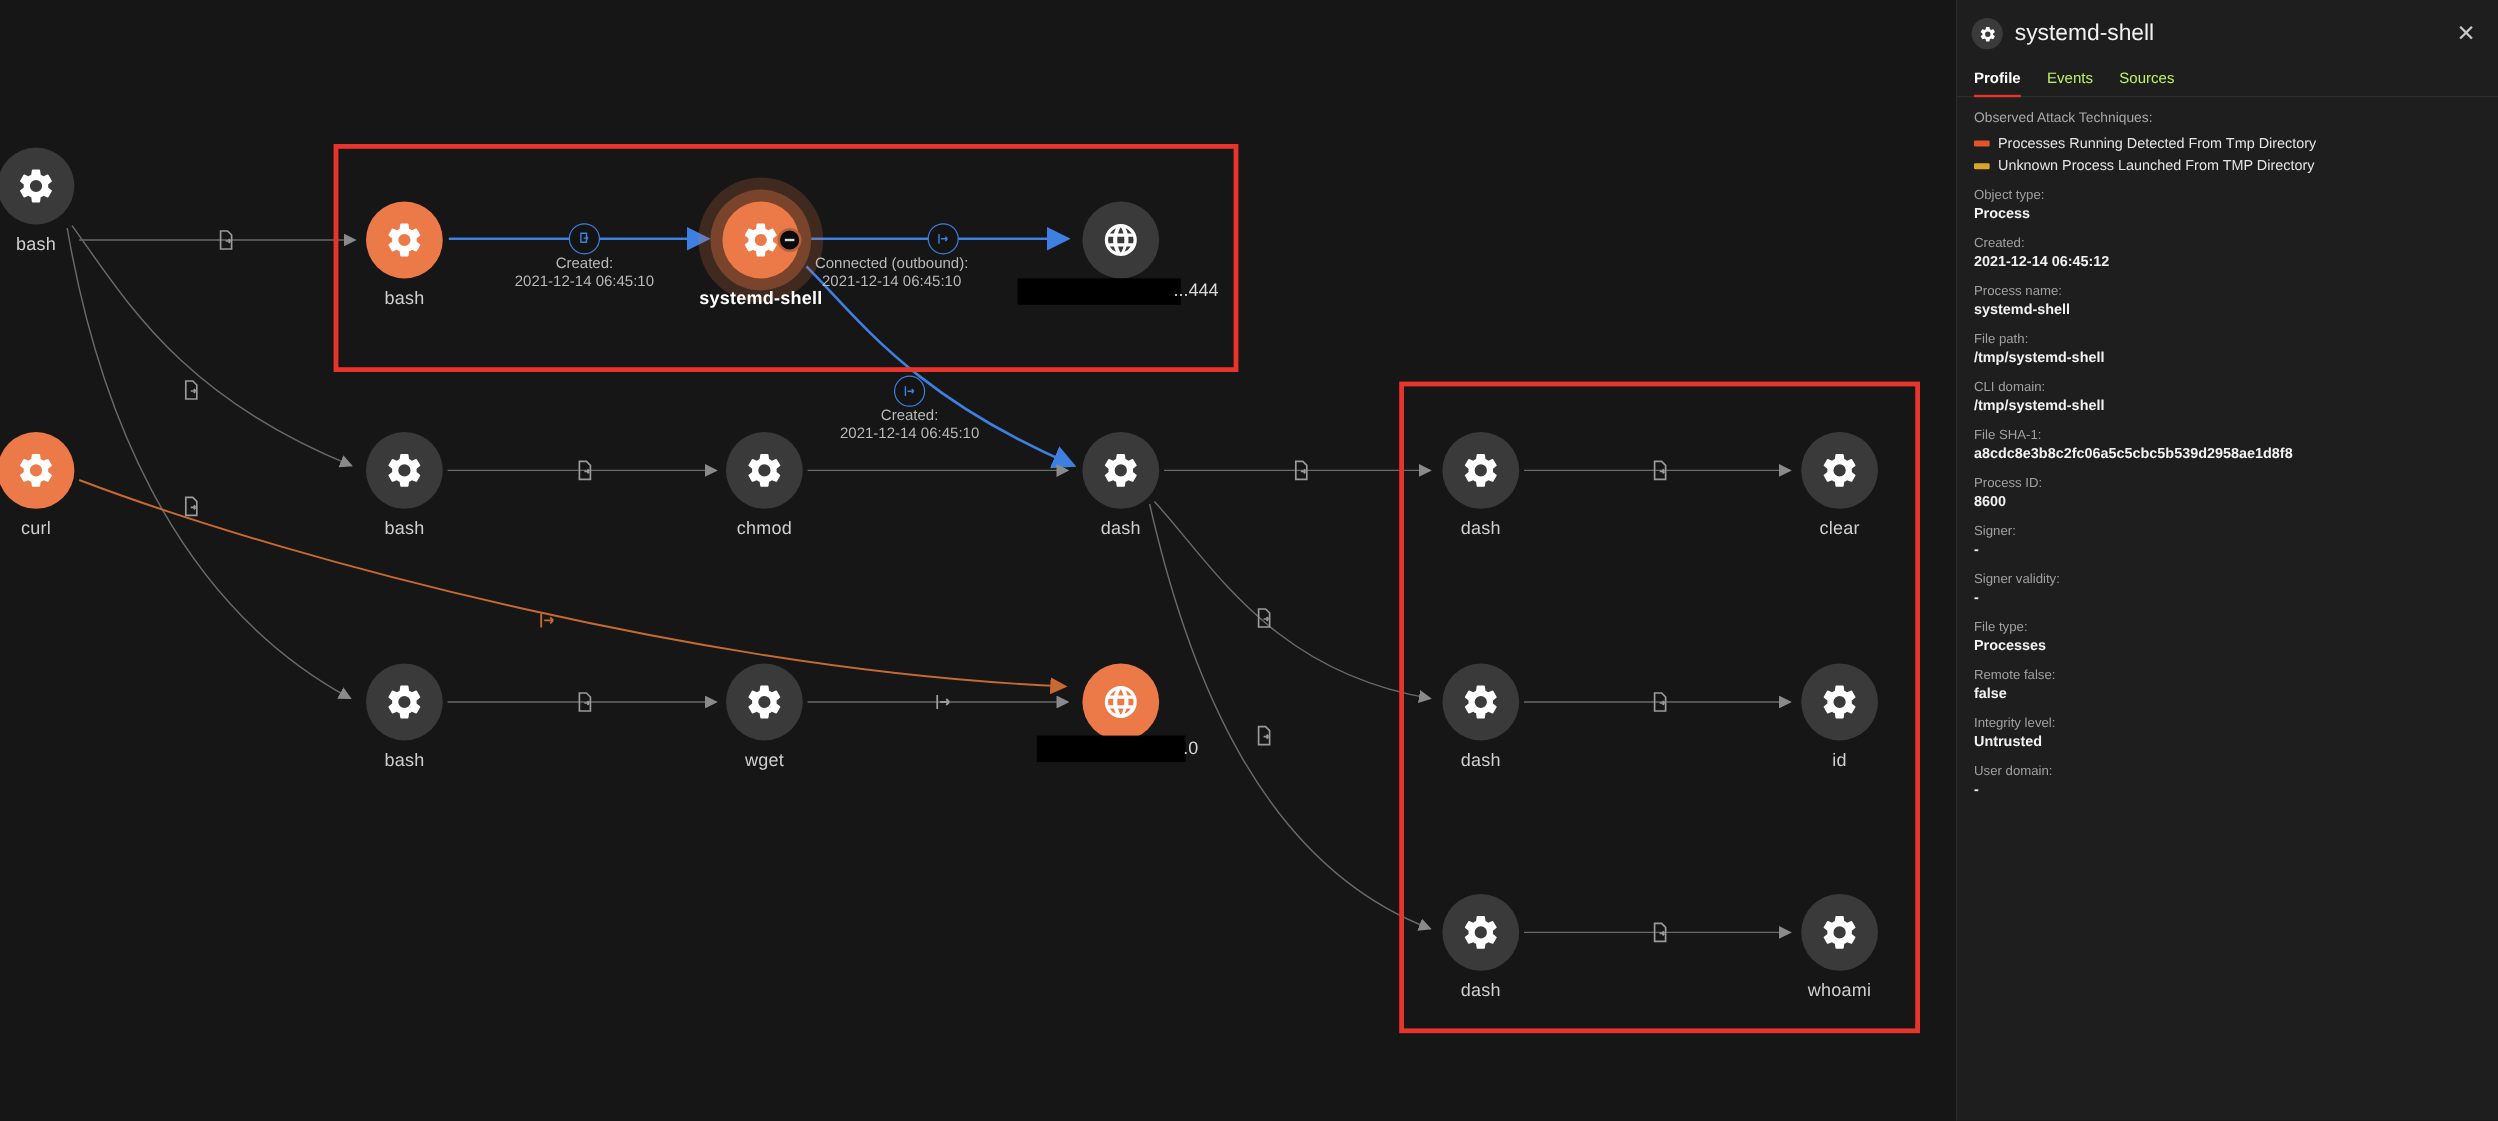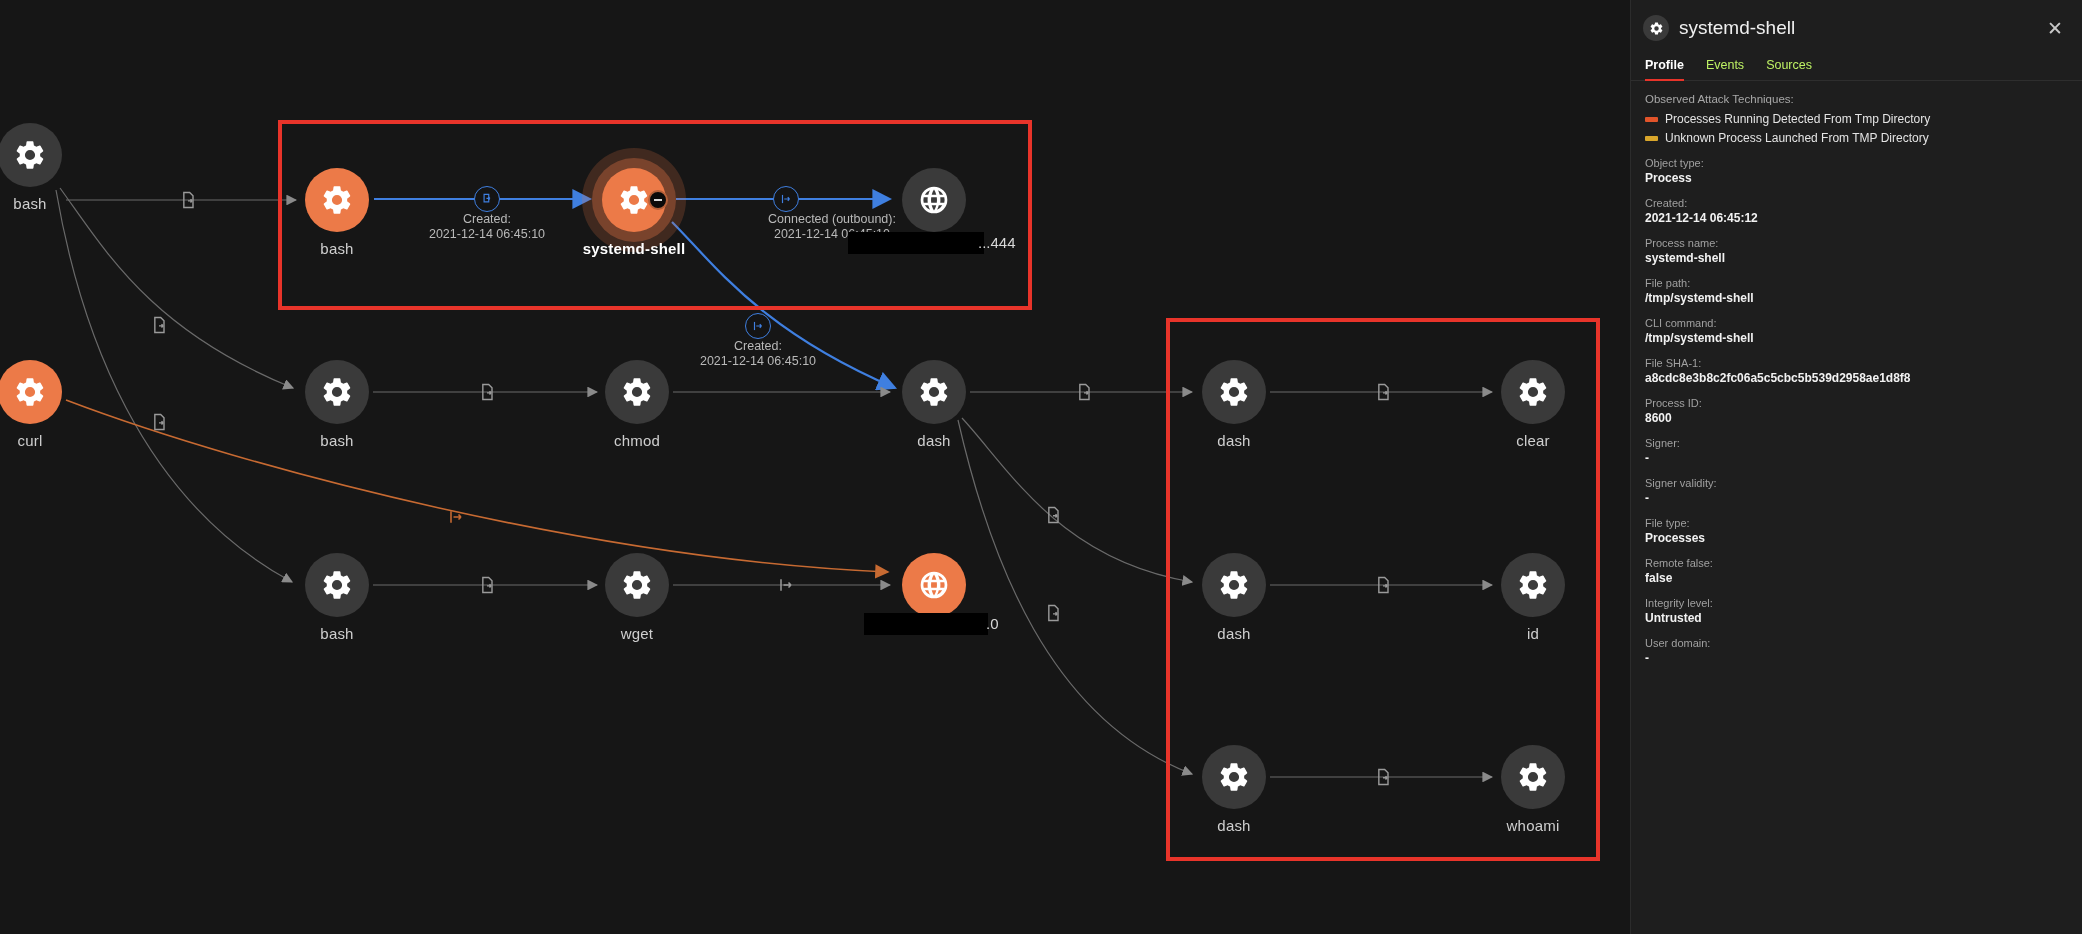--- a/index.html
+++ b/index.html
@@ -331,21 +331,21 @@
             <path d="M12 13h5m0 0l-2-2m2 2l-2 2"></path>
           </svg>
         </div>
       </div>
 
     <div id="edge-labels">
         <div class="edge-label" style="left: 487px; top: 212px;">
           <div>Created:</div>
           <div>2021-12-14 06:45:10</div>
         </div>
-        <div class="edge-label" style="left: 832px; top: 212px;">
+        <div class="edge-label" style="left: 743px; top: 212px;">
           <div>Connected (outbound):</div>
           <div>2021-12-14 06:45:10</div>
         </div>
         <div class="edge-label" style="left: 758px; top: 339px;">
           <div>Created:</div>
           <div>2021-12-14 06:45:10</div>
         </div>
       </div>
 
     <div id="node-layer">
@@ -542,21 +542,21 @@
           </div>
           <div class="field">
             <div class="field-label">Process name:</div>
             <div class="field-value">systemd-shell</div>
           </div>
           <div class="field">
             <div class="field-label">File path:</div>
             <div class="field-value">/tmp/systemd-shell</div>
           </div>
           <div class="field">
-            <div class="field-label">CLI command:</div>
+            <div class="field-label">CLI domain:</div>
             <div class="field-value">/tmp/systemd-shell</div>
           </div>
           <div class="field">
             <div class="field-label">File SHA-1:</div>
             <div class="field-value">a8cdc8e3b8c2fc06a5c5cbc5b539d2958ae1d8f8</div>
           </div>
           <div class="field">
             <div class="field-label">Process ID:</div>
             <div class="field-value">8600</div>
           </div>

